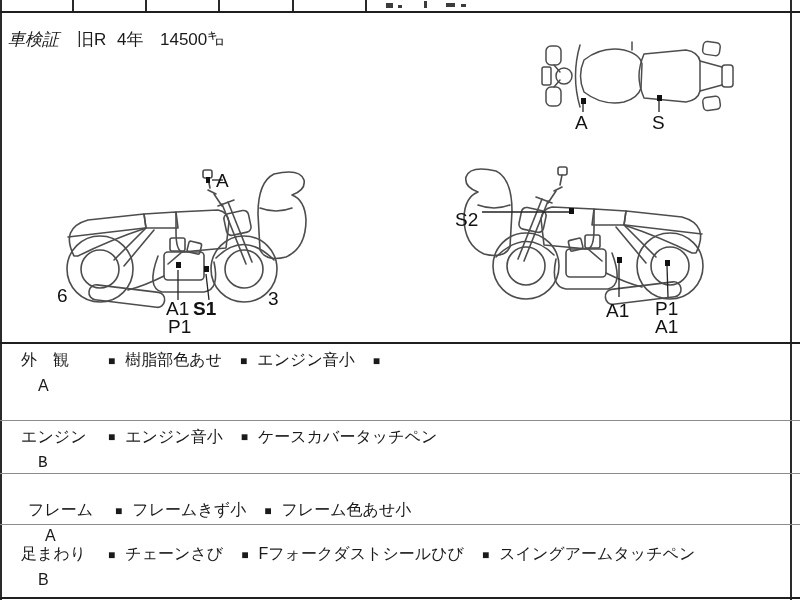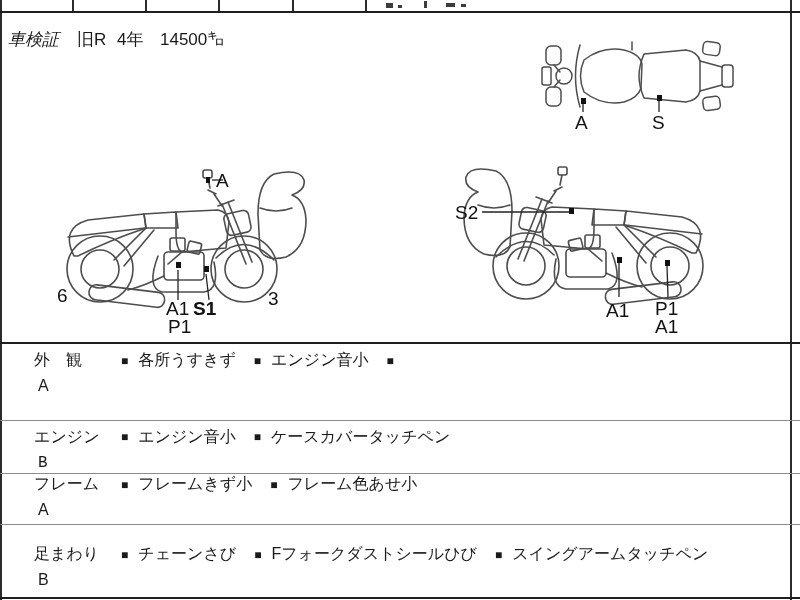--- a/index.html
+++ b/index.html
@@ -19,21 +19,21 @@
   .shaken{position:absolute;left:8px;top:28px;display:flex;font-size:17px;line-height:23px;}
   .shaken .title{width:58px;margin-right:11px;font-style:italic;}
   .shaken .entry{display:flex;}
   .shaken .entry .lab{width:40px;}
   .shaken .entry .yr{width:43px;}
   
   .dlabel{position:absolute;font-size:19px;line-height:19px;color:#111;}
   
   .cond-row{position:absolute;left:0;width:788px;font-size:16px;}
   .cond-line1{display:flex;align-items:flex-start;}
-  .cond-cat{margin-left:34px;width:87px;flex:none;}
+  .cond-cat{margin-left:21px;width:87px;flex:none;}
   .cond-items{display:flex;gap:18px;}
   .cond-item{display:flex;align-items:center;white-space:nowrap;}
   .cond-item .bullet{font-size:12px;margin-right:10px;}
   .cond-grade{margin-left:38px;margin-top:6px;}
   svg{position:absolute;overflow:visible;}
 </style>
 </head>
 <body>
 
 <div class="vline border-left"></div>
@@ -149,38 +149,38 @@
   <use href="#bike-side" transform="translate(270,0) scale(-1,1)"></use>
   <g>
     <path d="M30,47 L117,47" stroke="#222" stroke-width="1.3"></path>
     <rect x="117" y="43" width="5" height="6" fill="#111"></rect>
     <rect x="165" y="92" width="5" height="6" fill="#111"></rect>
     <path d="M167,98 L167,132" stroke="#222" stroke-width="1.3"></path>
     <rect x="213" y="95" width="5" height="6" fill="#111"></rect>
     <path d="M215,101 L216,132" stroke="#222" stroke-width="1.3"></path>
   </g>
 </svg>
-<span class="dlabel" style="left:455px;top:203px;">S2</span>
+<span class="dlabel" style="left:455px;top:210px;">S2</span>
 <span class="dlabel" style="left:606px;top:301px;">A1</span>
 <span class="dlabel" style="left:655px;top:299px;">P1</span>
 <span class="dlabel" style="left:655px;top:317px;">A1</span>
 
 <div class="hline" style="top:342px;"></div>
 <div class="hline thin" style="top:420px;"></div>
 <div class="hline thin" style="top:473px;"></div>
 <div class="hline thin" style="top:524px;"></div>
 <div class="hline" style="top:597px;"></div>
 
 <div class="cond-row" style="top:350px;">
   <div class="cond-line1">
     <span class="cond-cat">外　観</span>
     <span class="cond-items">
       <span class="cond-item">
           <span class="bullet">■</span>
-          <span>各所うすきず</span>
+          <span>樹脂部色あせ</span>
         </span>
       <span class="cond-item">
           <span class="bullet">■</span>
           <span>エンジン音小</span>
         </span>
       <span class="cond-item">
           <span class="bullet">■</span>
         </span>
     </span>
   </div>
@@ -197,21 +197,21 @@
         </span>
       <span class="cond-item">
           <span class="bullet">■</span>
           <span>ケースカバータッチペン</span>
         </span>
     </span>
   </div>
   <div class="cond-grade">B</div>
 </div>
 
-<div class="cond-row" style="top:474px;">
+<div class="cond-row" style="top:500px;padding-left:7px;">
   <div class="cond-line1">
     <span class="cond-cat">フレーム</span>
     <span class="cond-items">
       <span class="cond-item">
           <span class="bullet">■</span>
           <span>フレームきず小</span>
         </span>
       <span class="cond-item">
           <span class="bullet">■</span>
           <span>フレーム色あせ小</span>

